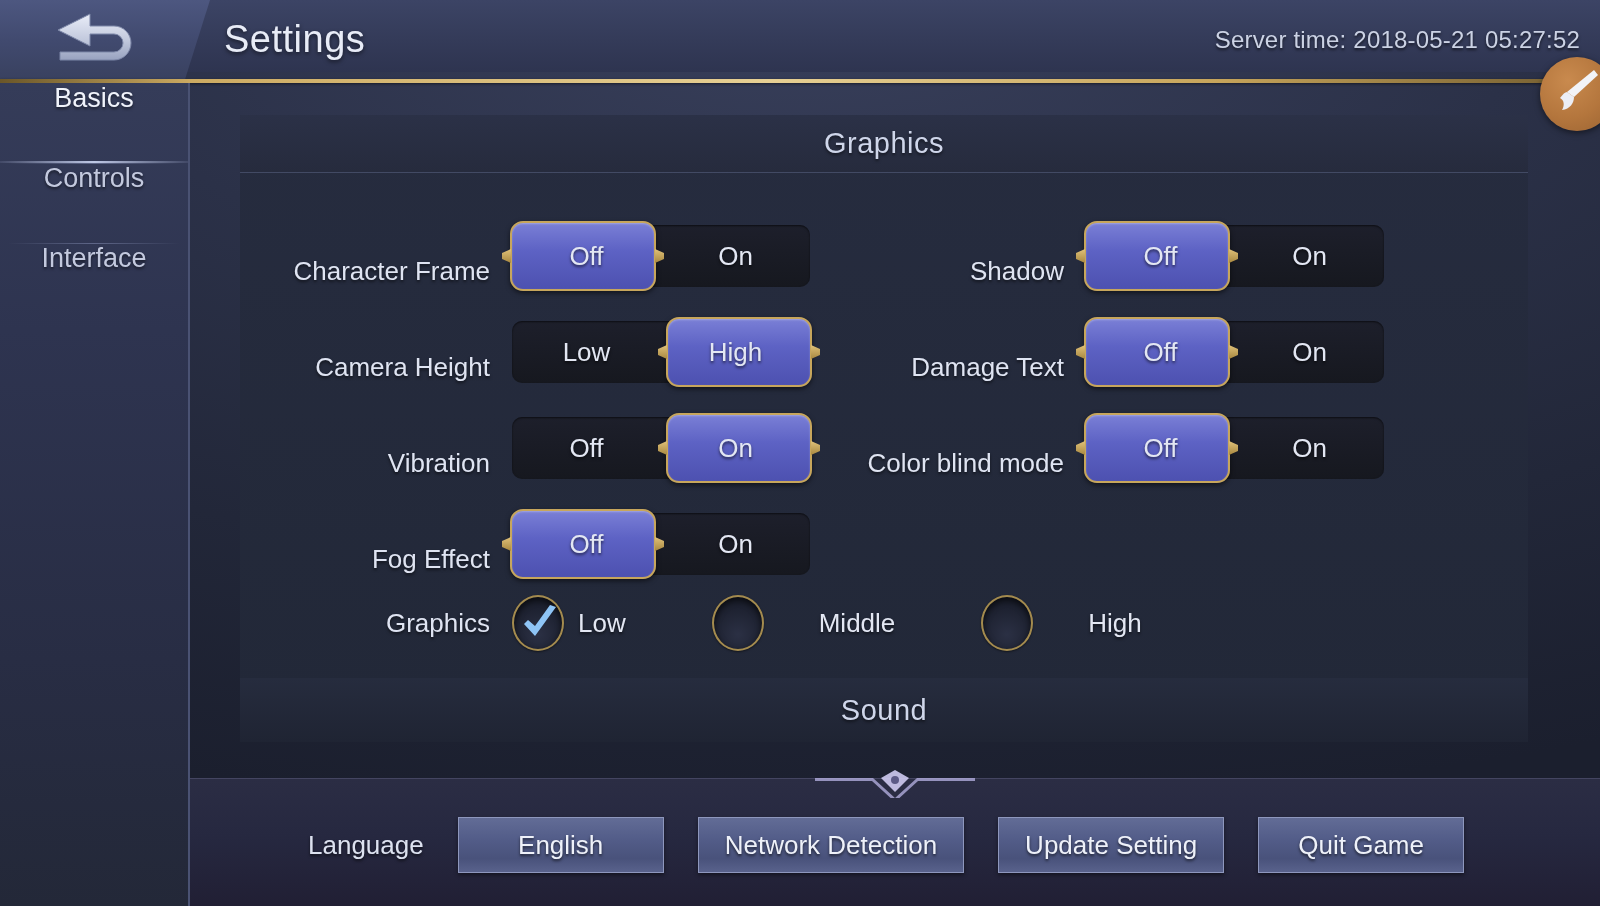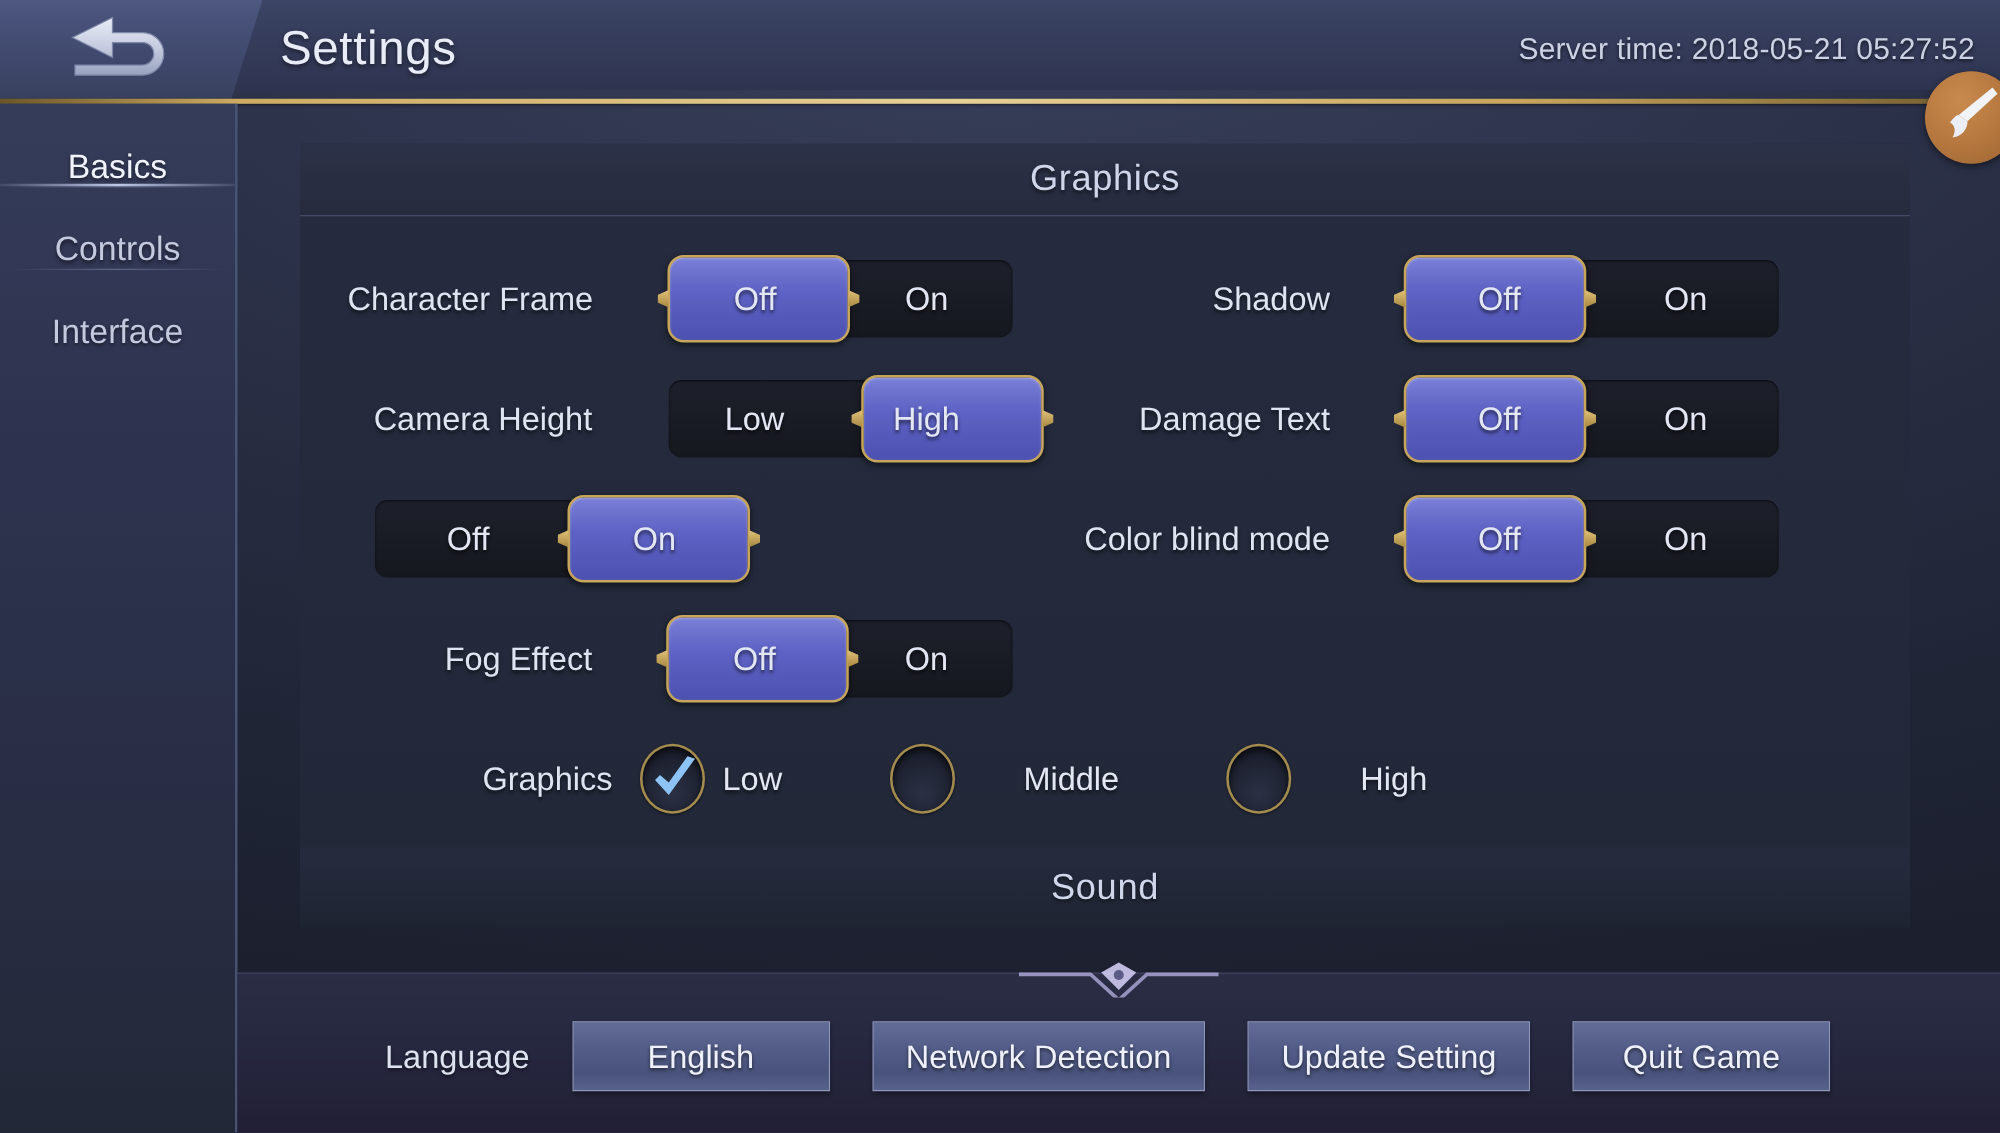--- a/index.html
+++ b/index.html
@@ -54,22 +54,22 @@
   }
   .corner-badge svg { position:absolute; left:14px; top:10px; }
 
   
   .sidebar {
     position:absolute; left:0; top:83px; width:190px; bottom:0;
     background:linear-gradient(180deg,#353c59 0%,#2e3450 30%,#282d44 70%,#232838 100%);
     border-right:2px solid #4a5273;
   }
   .side-item {
-    position:relative; height:66px; width:100%;
-    display:flex; align-items:flex-end; justify-content:center;
+    position:relative; height:80px; width:100%;
+    display:flex; align-items:flex-start; justify-content:center;
     font-size:27px; color:#c3c9de; cursor:pointer;
     text-shadow:0 2px 3px rgba(0,0,0,.5);
   }
   .side-item:not(:first-child)::before{
     content:""; position:absolute; left:8px; right:8px; top:0; height:1px;
     background:linear-gradient(90deg,rgba(140,150,190,0) 0%,rgba(150,160,200,.45) 50%,rgba(140,150,190,0) 100%);
   }
   .side-item.active {
     background:
       linear-gradient(100deg, rgba(255,255,255,.34) 0%, rgba(160,170,225,.30) 28%, rgba(96,106,170,.30) 62%, rgba(70,80,140,.22) 100%),
@@ -93,21 +93,21 @@
     font-size:29px; color:#cfd6ea; letter-spacing:.5px;
     text-shadow:0 2px 3px rgba(0,0,0,.5);
     border-bottom:1px solid rgba(150,162,205,.22);
     background:linear-gradient(180deg,#2b3147 0%,#262b3d 100%);
   }
   .panel-body { padding:18px 0 30px 0; }
 
   .grid { display:grid; grid-template-columns:570px 1fr; row-gap:0; }
 
   .row {
-    height:96px; display:flex; align-items:center;gap:39px;
+    height:96px; display:flex; align-items:flex-end;
   }
   .row.left  { padding-left:38px; }
   .row.right { padding-left:22px; }
 
   .row-label {
     font-size:26px; color:#dfe4f2; text-align:right;
     text-shadow:0 2px 3px rgba(0,0,0,.55);
     white-space:nowrap;
   }
   .row.left  .row-label { width:212px; }
@@ -267,20 +267,21 @@
           <div class="row right">
             <div class="row-label">Damage Text</div>
             <div class="toggle">
               <div class="knob pos-0"></div>
               <div class="seg">Off</div>
               <div class="seg">On</div>
             </div>
           </div>
 
           <div class="row left">
+            <div class="row-label">Vibration</div>
             <div class="toggle">
               <div class="knob pos-1"></div>
               <div class="seg">Off</div>
               <div class="seg">On</div>
             </div>
           </div>
           <div class="row right">
             <div class="row-label">Color blind mode</div>
             <div class="toggle">
               <div class="knob pos-0"></div>

